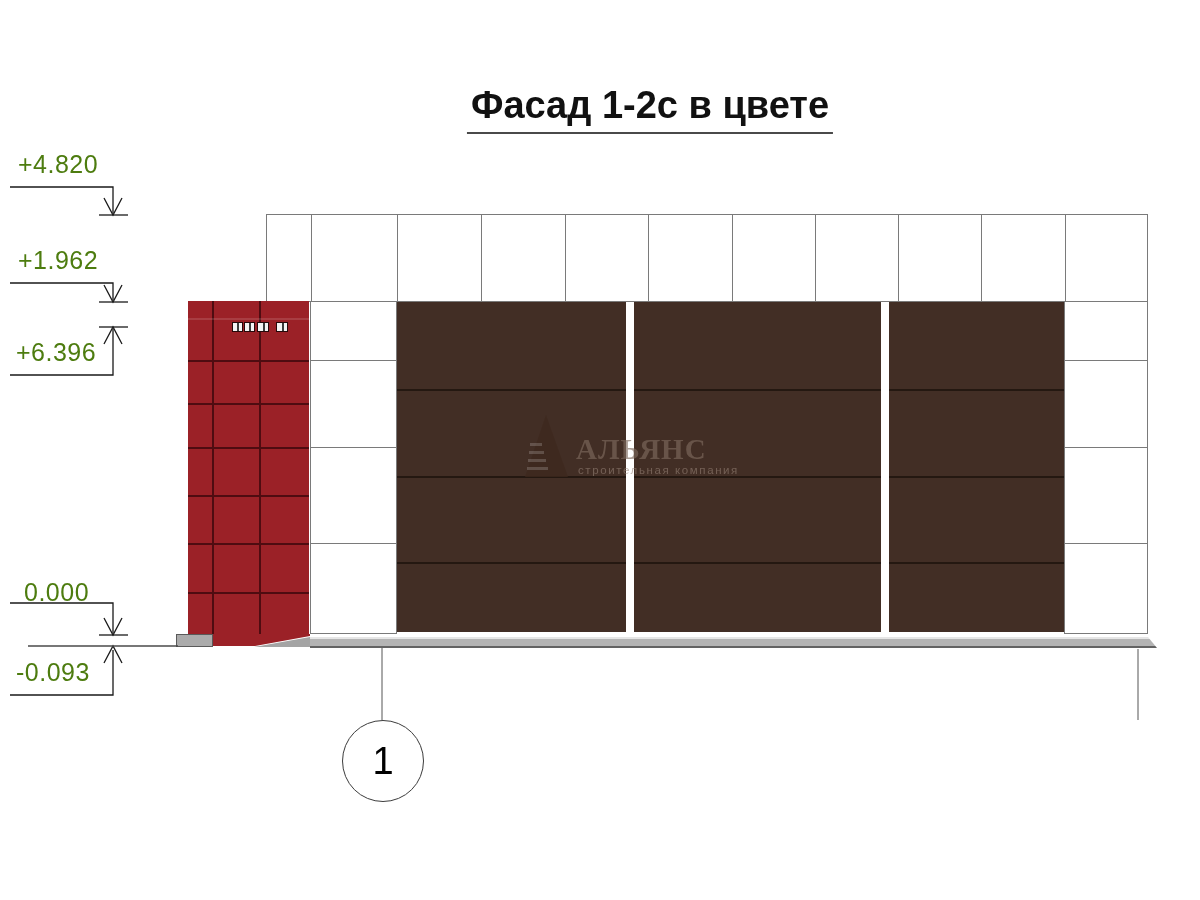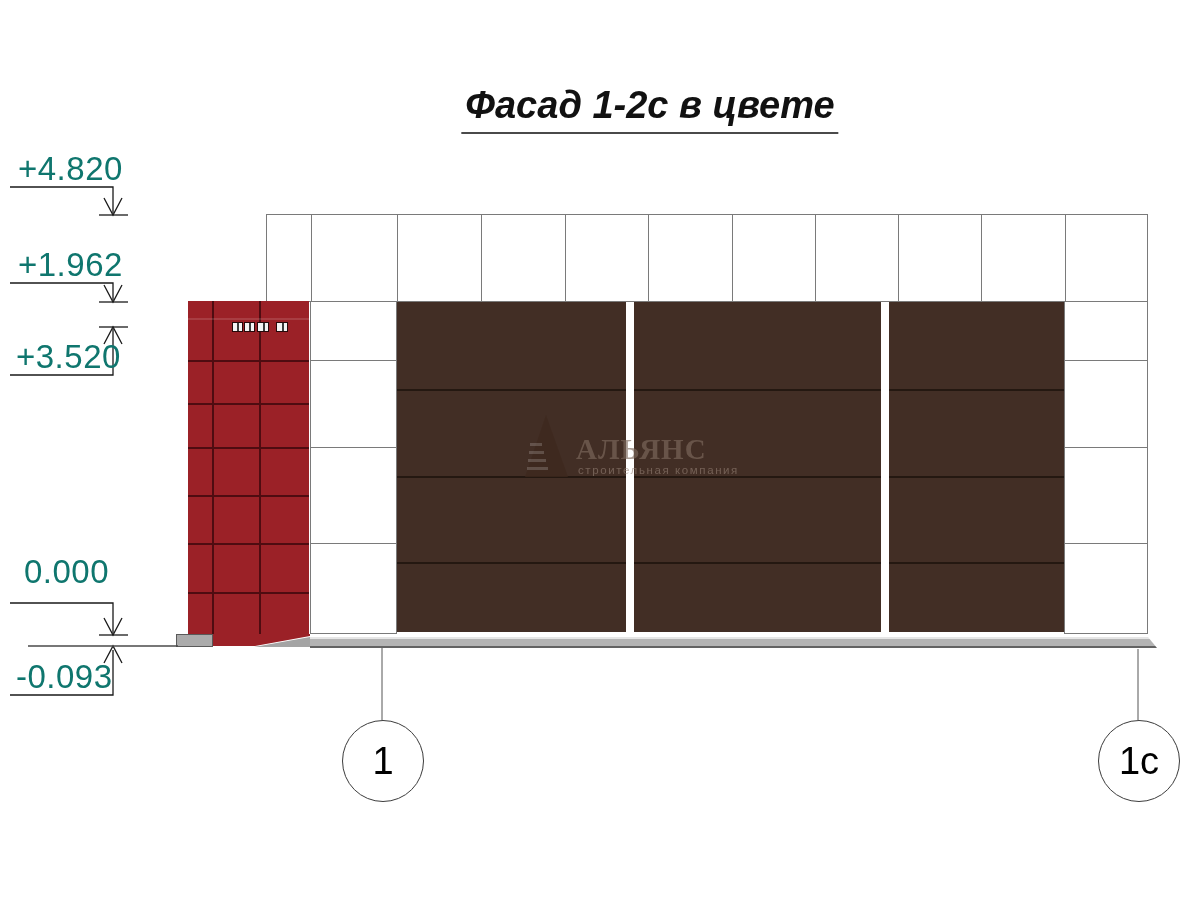--- a/index.html
+++ b/index.html
@@ -2,21 +2,21 @@
 <html><head>
 <meta charset="utf-8">
 <style>
   html,body{margin:0;padding:0;background:#ffffff;}
   #canvas{position:relative;width:1200px;height:900px;background:#fff;overflow:hidden;
           font-family:"Liberation Sans", sans-serif;}
   .abs{position:absolute;}
 
   
   #title{position:absolute;left:650px;top:84px;transform:translateX(-50%);
-         font-size:38px;font-weight:bold;font-style:italic;color:#111;
+         font-size:38px;font-weight:bold;color:#111;
          white-space:nowrap;padding:0 4px 5px 4px;border-bottom:2.5px solid #4a4a4a;}
 
   
   .wallgrid{position:absolute;box-sizing:border-box;border:1px solid #7a7a7a;background:#fff;}
   .vgl{position:absolute;top:0;bottom:0;width:1px;background:#7a7a7a;}
   .hgl{position:absolute;left:0;right:0;height:1px;background:#7a7a7a;}
 
   
   #tower{position:absolute;left:188px;top:301px;width:121px;height:333px;background:#9b2127;}
   .vlr{position:absolute;top:0;bottom:0;width:1.5px;background:#4f0c11;}
@@ -35,21 +35,21 @@
   #skirt{position:absolute;left:213px;top:634px;width:97px;height:12px;background:#9b2127;
          clip-path:polygon(0 0,97px 0,97px 2px,42px 12px,0 12px);}
   #wedge{position:absolute;left:254px;top:637px;width:56px;height:10px;background:#a4a4a4;
          clip-path:polygon(56px 0,56px 10px,0 10px);}
   #strip{position:absolute;left:310px;top:637px;width:847px;height:11px;
          background:linear-gradient(#e6e6e6 0 2px,#b4b4b4 2px 9px,#636363 9px 11px),
                     repeating-linear-gradient(45deg,rgba(0,0,0,0.04) 0 2px,rgba(0,0,0,0) 2px 6px);
          clip-path:polygon(0 0,838px 0,847px 11px,0 11px);}
 
   
-  .dimlabel{position:absolute;font-size:33px;color:#0f766e;letter-spacing:0.5px;white-space:nowrap;}
+  .dimlabel{position:absolute;font-size:25px;color:#4d7c0f;letter-spacing:0.5px;white-space:nowrap;}
 
   
   .axis-circle{position:absolute;width:80px;height:80px;border:1.5px solid #3c3c3c;
                border-radius:50%;background:#fff;display:flex;align-items:center;
                justify-content:center;font-size:38px;color:#000;}
 
   
   #wm-name{position:absolute;left:576px;top:433px;font-family:"Liberation Serif", serif;
            font-weight:bold;font-size:29px;letter-spacing:1px;color:rgba(125,104,92,0.65);}
   #wm-tagline{position:absolute;left:578px;top:464px;font-size:11.5px;letter-spacing:1.6px;
@@ -167,24 +167,21 @@
     </g>
 
     <path d="M28,646 H178" stroke="#4a4a4a"></path>
 
     <path d="M382,648 V720" stroke="#555" stroke-width="1"></path>
     <path d="M1138,649 V720" stroke="#555" stroke-width="1"></path>
   </svg>
 
   <div class="dimlabel" style="left:18px;top:150px">+4.820</div>
   <div class="dimlabel" style="left:18px;top:246px">+1.962</div>
-  <div class="dimlabel" style="left:16px;top:338px">+3.520</div>
-  <div class="dimlabel" style="left:24px;top:553px">0.000</div>
+  <div class="dimlabel" style="left:16px;top:338px">+6.396</div>
+  <div class="dimlabel" style="left:24px;top:578px">0.000</div>
   <div class="dimlabel" style="left:16px;top:658px">-0.093</div>
 
   <div class="axis-circle" style="left:342px;top:720px">
     <span>1</span>
   </div>
-  <div class="axis-circle" style="left:1098px;top:720px">
-    <span>1с</span>
-  </div>
 
 </div>
 
 </body></html>

